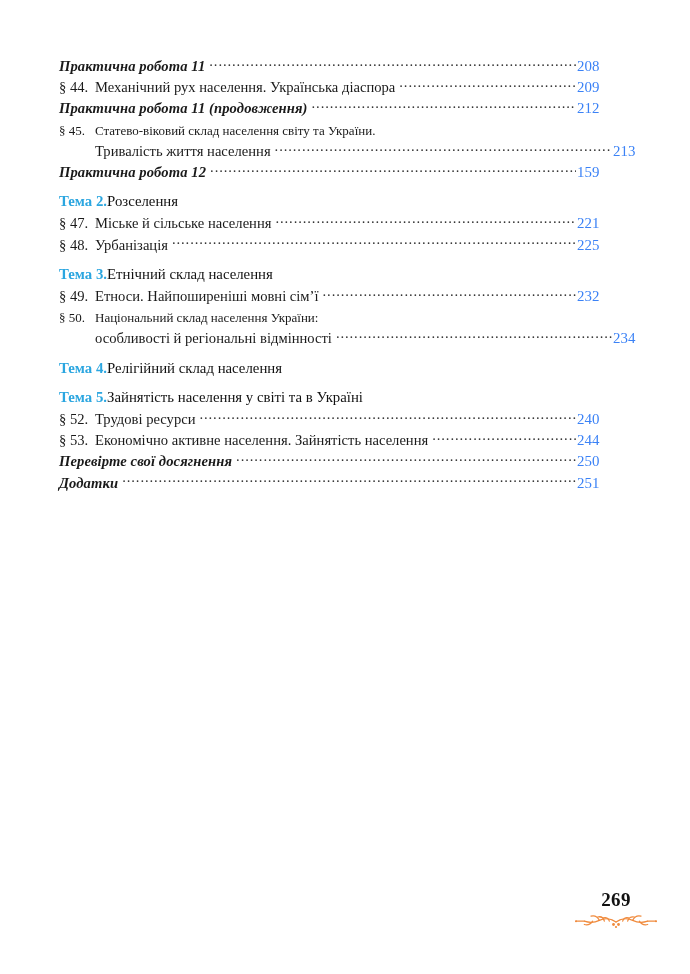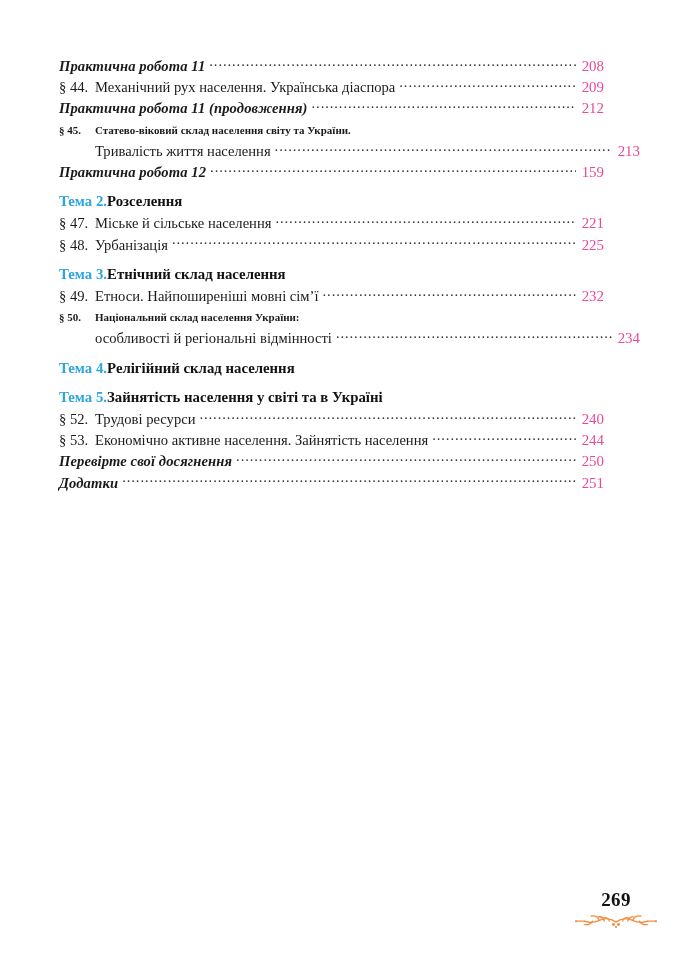--- a/index.html
+++ b/index.html
@@ -61,24 +61,23 @@
     letter-spacing: 0.9px;
     color: #333;
     position: absolute;
     left: 0;
     bottom: -1px;
     white-space: nowrap;
   }
 
   .entry .pagenum {
     flex: 0 0 auto;
-    text-align: right;
     min-width: 27px;
     font-size: 14.9px;
-    color: #ec4899;
+    color: #3b82f6;
   }
 
   
   .sec .num {
     display: inline-block;
     width: 36px;
     flex: 0 0 auto;
   }
   .sec .title {
     flex: 0 0 auto;
@@ -91,26 +90,25 @@
     letter-spacing: 0.1px;
   }
 
   
   .cont {
     padding-left: 36px;
   }
 
   
   .plainline {
-    font-size: 11px;
+    font-size: 13px;
     line-height: 21.2px;
     white-space: nowrap;
     display: flex;
     align-items: flex-start;
-    font-weight: bold;
   }
   .plainline .num {
     display: inline-block;
     width: 36px;
     flex: 0 0 auto;
   }
 
   
   .theme {
     font-size: 14.8px;
@@ -120,21 +118,21 @@
     margin-bottom: 1px;
     white-space: nowrap;
   }
   .theme .tlabel {
     color: #2ba6e0;
     font-weight: 700;
     margin-right: 0;
   }
   .theme .ttitle {
     color: #111111;
-    font-weight: 700;
+    font-weight: 400;
   }
 
   
   .folio {
     position: absolute;
     left: 566px;
     top: 890px;
     width: 100px;
     text-align: center;
   }

